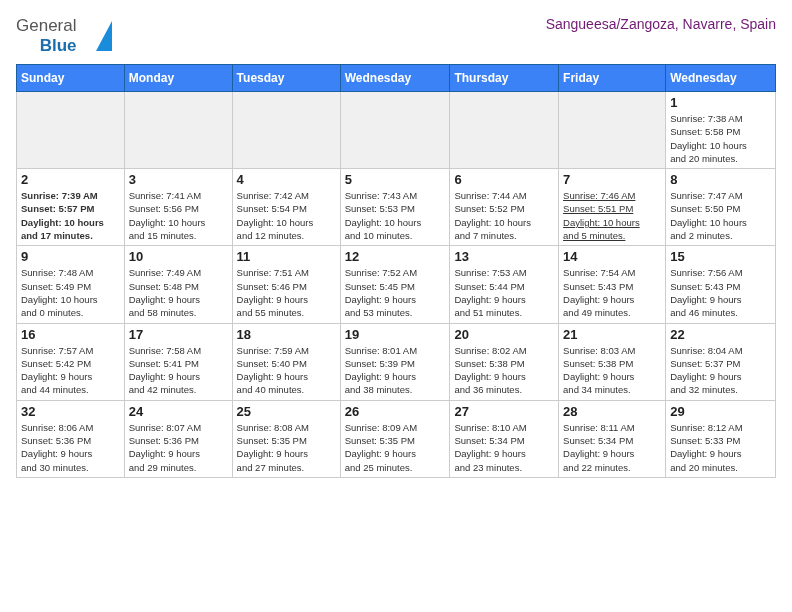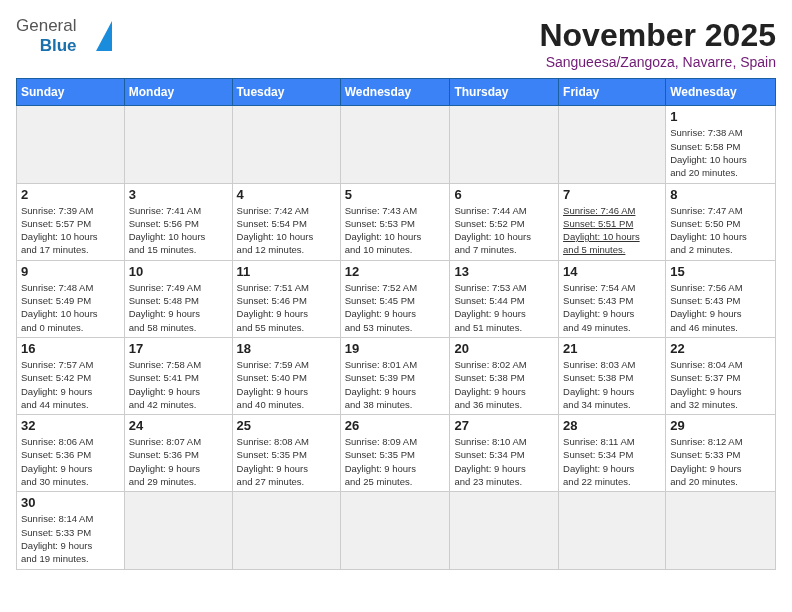--- a/index.html
+++ b/index.html
@@ -81,21 +81,20 @@
   <div class="logo">
     <div style="display:flex;align-items:center;">
       <div style="display:flex;flex-direction:column;align-items:flex-end;margin-right:20px;">
         <span style="font-size:17px;color:#555;font-family:Arial,sans-serif;">General</span>
         <span style="font-size:17px;color:#1a6fad;font-weight:bold;font-family:Arial,sans-serif;">Blue</span>
       </div>
       <div style="width:0;height:0;border-left:16px solid transparent;border-right:0;border-bottom:30px solid #1a8cdc;"></div>
     </div>
   </div>
   <div class="title-block">
-    <div class="month-title">November 2025</div>
     <div class="location">Sangueesa/Zangoza, Navarre, Spain</div>
   </div>
 </div>
 
 <table class="calendar">
   <thead>
     <tr>
     <th>Sunday</th>
         <th>Monday</th>
         <th>Tuesday</th>
@@ -117,21 +116,21 @@
           <span class="day-number">1</span>
           <div class="day-info" style="white-space: pre-line;">Sunrise: 7:38 AM
 Sunset: 5:58 PM
 Daylight: 10 hours
 and 20 minutes.</div>
         </td>
       </tr>
       <tr>
         <td>
           <span class="day-number">2</span>
-          <div class="day-info" style="white-space: pre-line;">Sunrise: 7:39 AM
+          <div class="day-info" style="white-space: pre-line; font-weight: bold;">Sunrise: 7:39 AM
 Sunset: 5:57 PM
 Daylight: 10 hours
 and 17 minutes.</div>
         </td>
         <td>
           <span class="day-number">3</span>
           <div class="day-info" style="white-space: pre-line;">Sunrise: 7:41 AM
 Sunset: 5:56 PM
 Daylight: 10 hours
 and 15 minutes.</div>
@@ -317,30 +316,15 @@
 Daylight: 9 hours
 and 22 minutes.</div>
         </td>
         <td>
           <span class="day-number">29</span>
           <div class="day-info" style="white-space: pre-line;">Sunrise: 8:12 AM
 Sunset: 5:33 PM
 Daylight: 9 hours
 and 20 minutes.</div>
         </td>
-      </tr>
-      <tr>
-        <td>
-          <span class="day-number">30</span>
-          <div class="day-info" style="white-space: pre-line;">Sunrise: 8:14 AM
-Sunset: 5:33 PM
-Daylight: 9 hours
-and 19 minutes.</div>
-        </td>
-        <td class="empty"></td>
-        <td class="empty"></td>
-        <td class="empty"></td>
-        <td class="empty"></td>
-        <td class="empty"></td>
-        <td class="empty"></td>
       </tr>
     </tbody>
 </table>
 
 </body></html>

